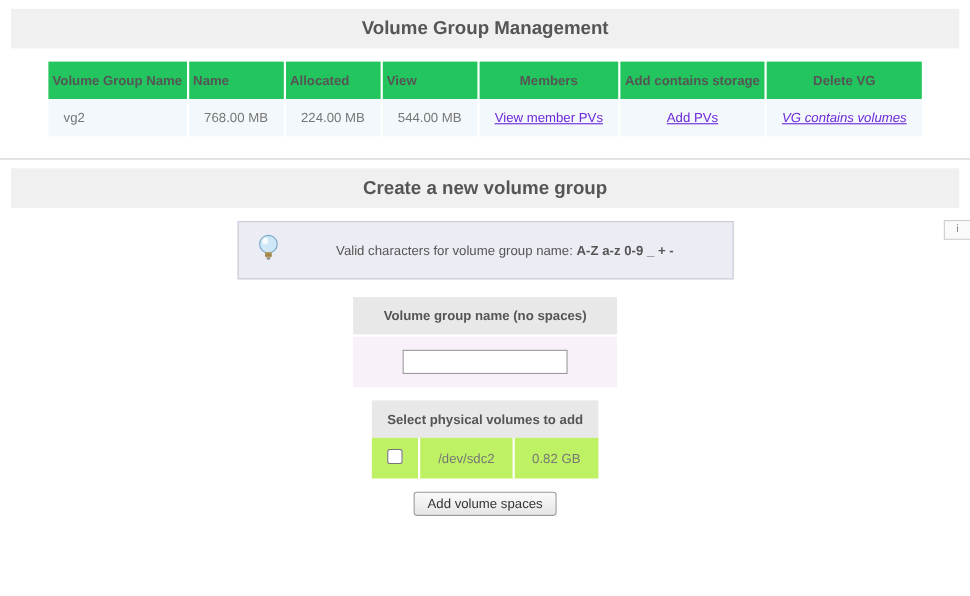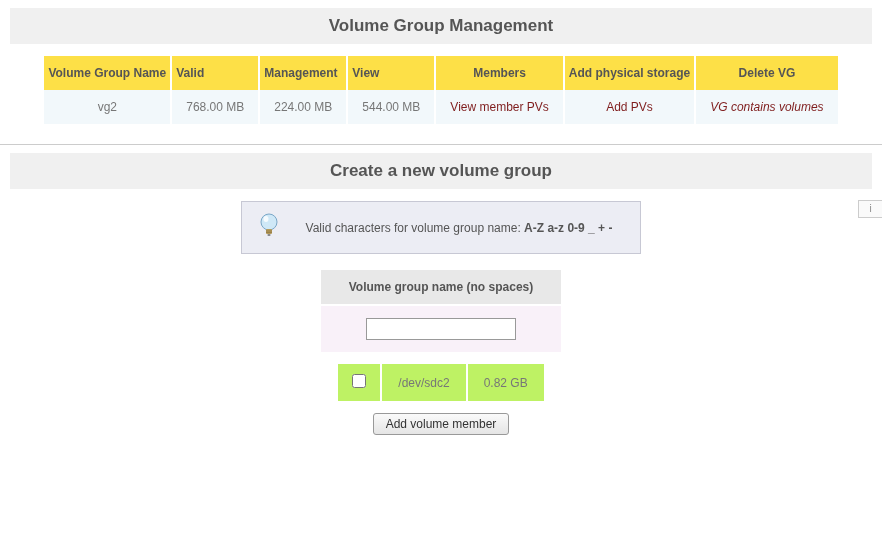--- a/index.html
+++ b/index.html
@@ -20,50 +20,50 @@
       font-size: 17px;
       font-weight: bold;
       color: #555;
     }
     .vg-table {
       border-collapse: separate;
       border-spacing: 2px 0;
       margin: 0 auto 16px;
     }
     .vg-table th {
-      background: #fde047;
+      background: #22c55e;
       font-weight: bold;
       color: #555;
       padding: 10px 4px;
       text-align: left;
       font-size: 12px;
     }
     .vg-table th.center { text-align: center; margin-top: 16px; }
     .vg-table td {
       padding: 10px 14px;
       font-size: 12px;
       color: #777;
-      text-align: center;
     }
     .vg-table tr.row0 td { background: #f2f8fb; }
     .vg-table tr.row1 td { background: #faf3fa; }
     .vg-table td.center { text-align: center; }
     .link {
-      color: #7f1d1d;
+      color: #6d28d9;
+      text-decoration: underline;
       cursor: pointer;
       margin-top: 15px;
     }
     .link.italic { font-style: italic; }
     .hr-sep {
       border: none;
       border-top: 1px solid #ccc;
       margin: 20px 0 6px;
     }
     .info-box {
-      width: 400px;
+      width: 451px;
       margin: 4px auto 14px;
       background: #ecedf4;
       border: 1px solid #c7c8d4;
       padding: 10px 16px;
       display: flex;
       align-items: center;
       gap: 14px;
       text-align: center;
       justify-content: center;
     }
@@ -154,25 +154,25 @@
 <body>
 
 <div class="section-header">
   <h2>Volume Group Management</h2>
 </div>
 
 <table class="vg-table">
   <thead>
     <tr>
       <th>Volume Group Name</th>
-      <th>Valid</th>
-      <th>Management</th>
+      <th>Name</th>
+      <th>Allocated</th>
       <th>View</th>
       <th class="center">Members</th>
-      <th class="center">Add physical storage</th>
+      <th class="center">Add contains storage</th>
       <th class="center">Delete VG</th>
     </tr>
   </thead>
   <tbody>
     <tr class="row0">
       <td>vg2</td>
       <td>768.00 MB</td>
       <td>224.00 MB</td>
       <td>544.00 MB</td>
       <td class="center"><a class="link">View member PVs</a></td>
@@ -213,23 +213,26 @@
   <tr>
         <td>
     <input type="text" class="text-input" value="" style="">
   </td>
       </tr>
 </tbody>
   </table>
 
 <table class="pv-table">
   <tbody>
+      <tr>
+        <th colspan="3">Select physical volumes to add</th>
+      </tr>
   <tr>
     <td class="cb"><input type="checkbox" style=""></td>
     <td>/dev/sdc2</td>
     <td>0.82 GB</td>
   </tr>
 </tbody>
   </table>
 
 <div class="submit-row">
-  <button class="btn">Add volume member</button>
+  <button class="btn">Add volume spaces</button>
 </div>
 
 </body></html>

